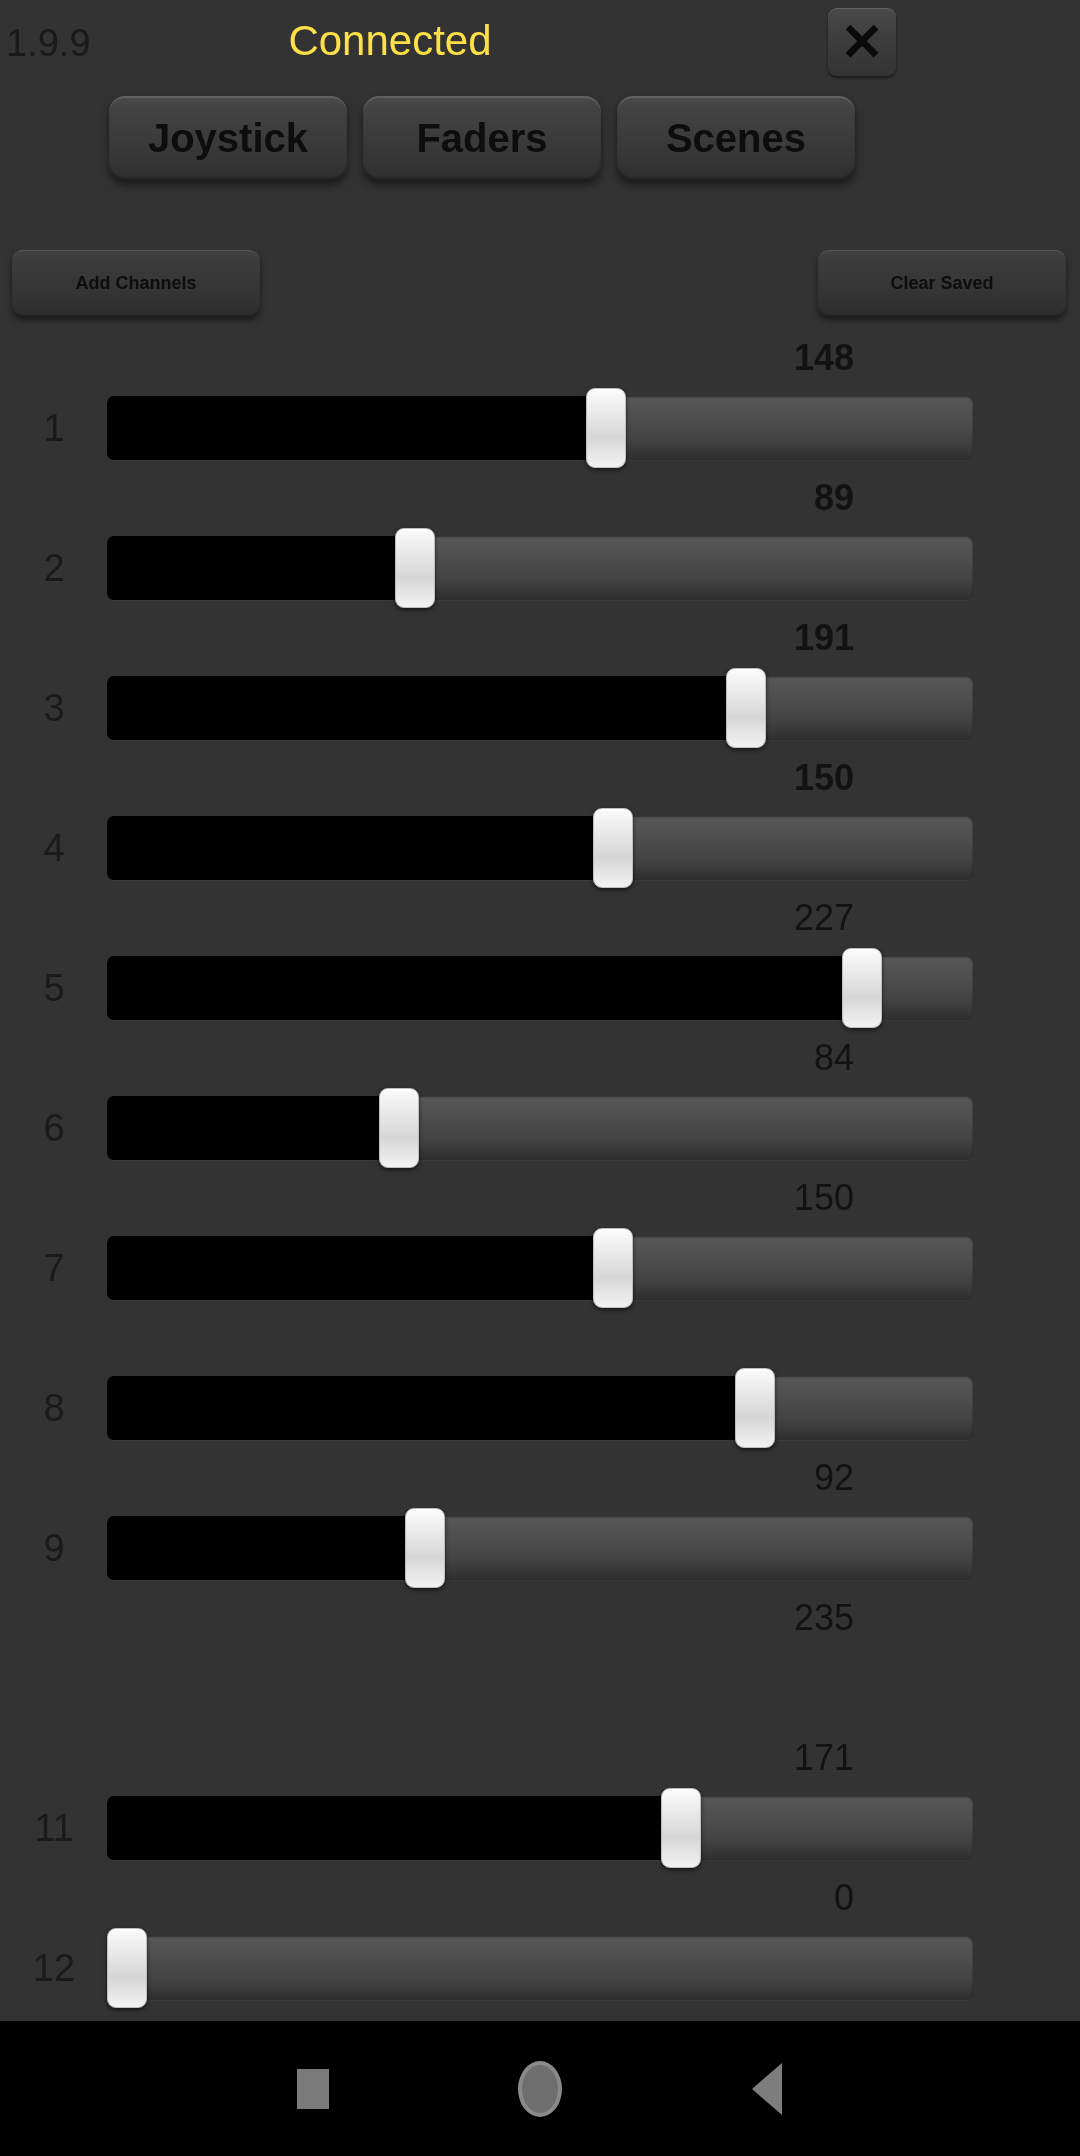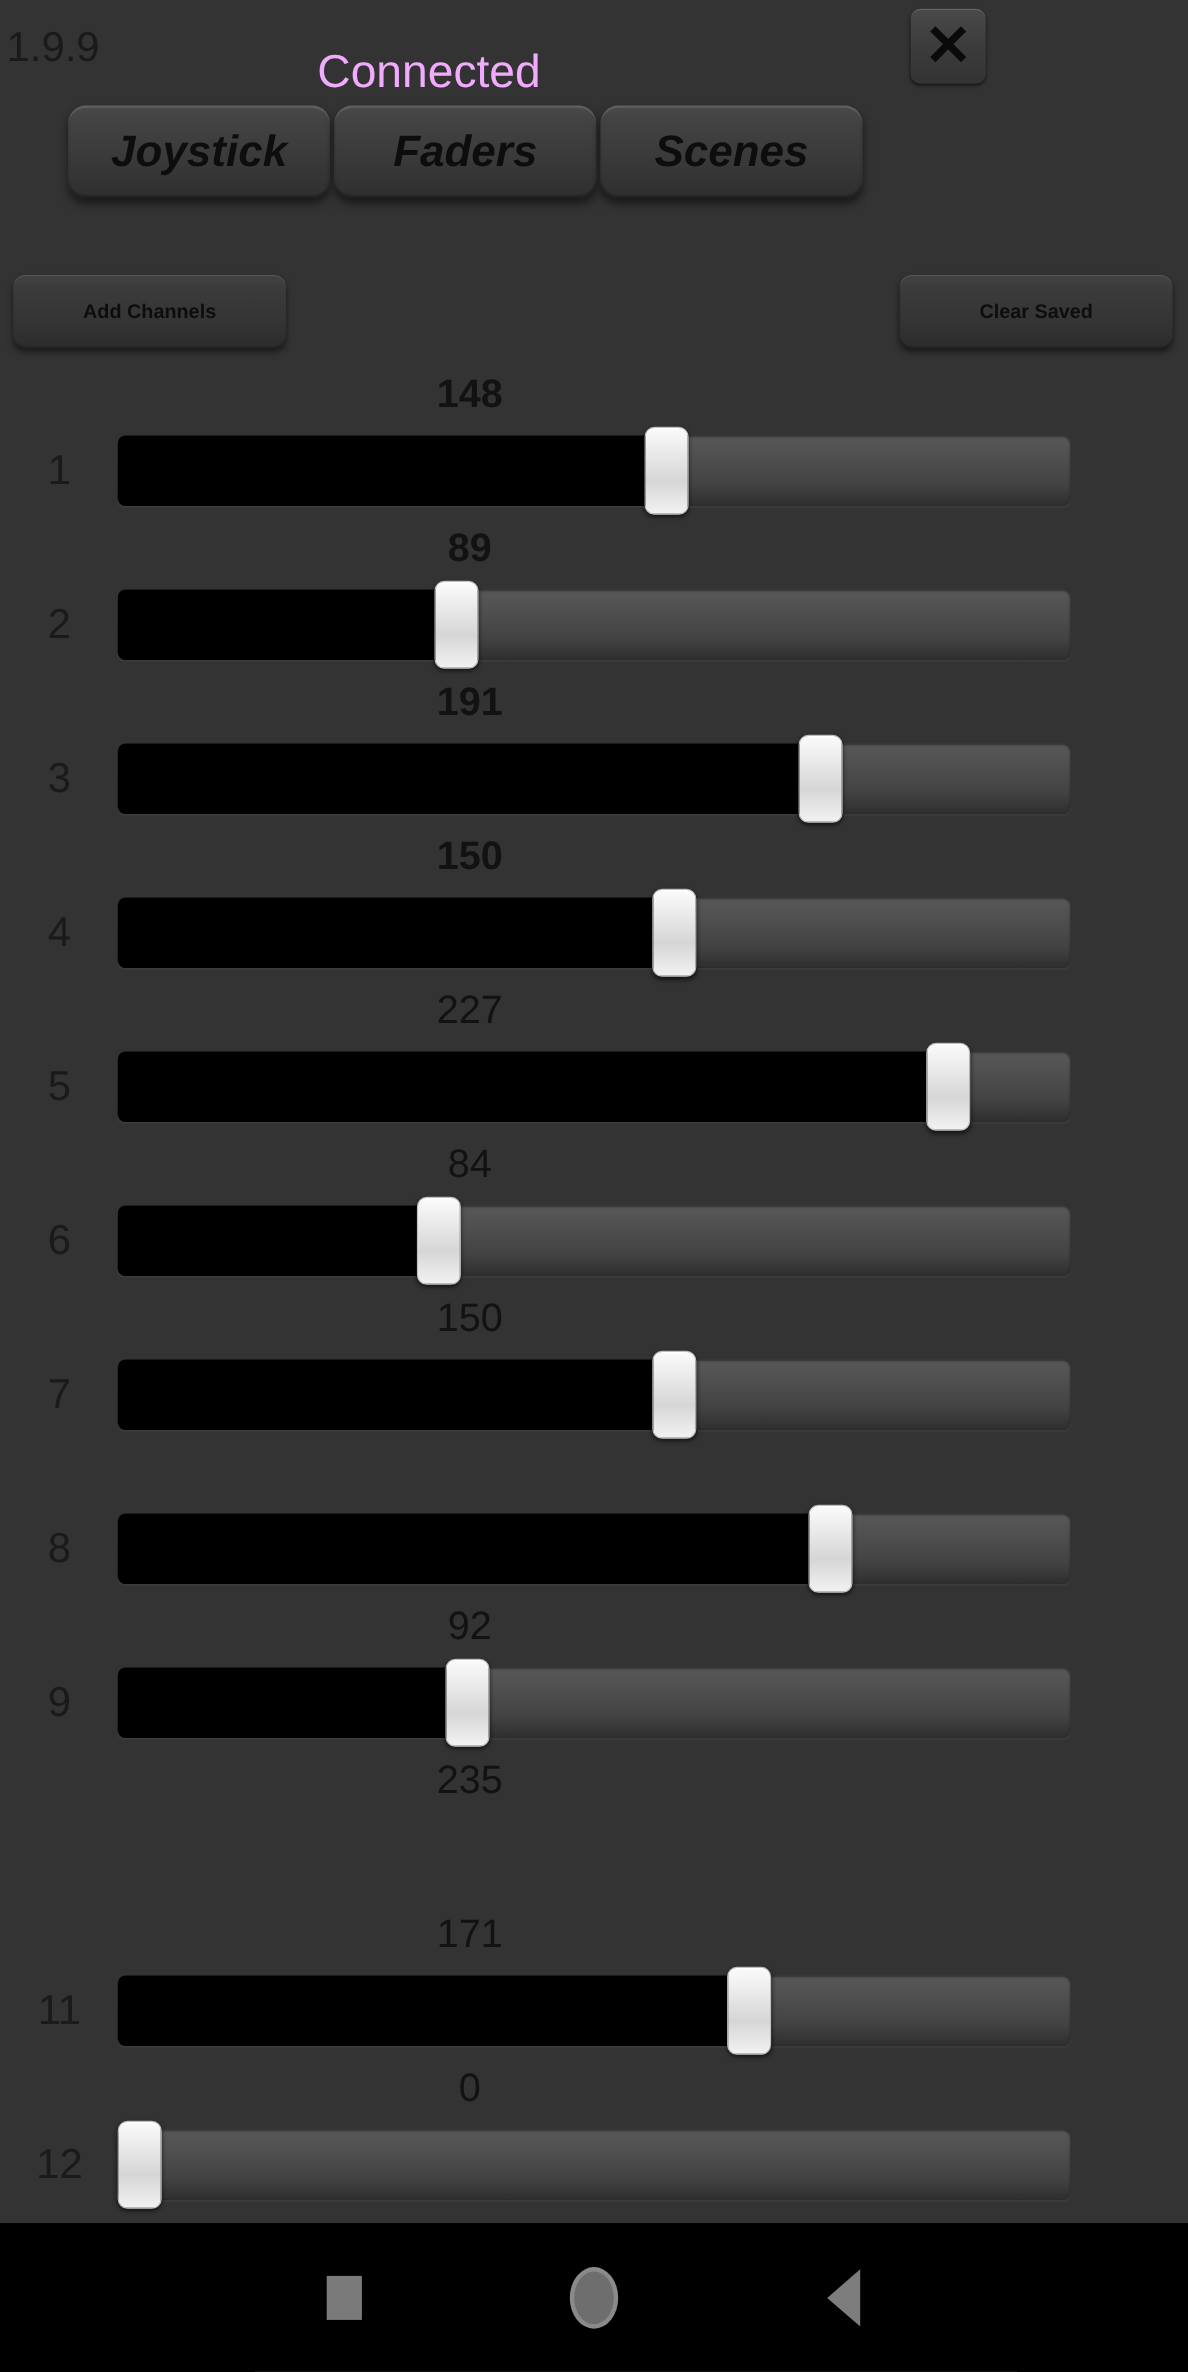--- a/index.html
+++ b/index.html
@@ -48,24 +48,23 @@
     font-family:"Liberation Sans", sans-serif;
   }
 
   
   #tabs {
     position:relative;
     height:98px;
     width:1080px;
     display:flex;
     justify-content:flex-start;
-    gap:4px;
-    padding-left:62px;
+    gap:16px;
+    padding-left:109px;
     padding-top:6px;
-    font-style:italic;
   }
   .tab-btn {
     width:238px;
     height:84px;
     border-radius:16px;
     background:linear-gradient(180deg,#4b4b4b 0%,#434343 14%,#393939 60%,#2f2f2f 100%);
     box-shadow:0 5px 8px rgba(0,0,0,.5),
                inset 0 2px 1px rgba(255,255,255,.13),
                inset 0 -2px 2px rgba(0,0,0,.35);
     display:flex; align-items:center; justify-content:center;
@@ -105,21 +104,21 @@
   }
   .fader-row {
     position:relative;
     width:1080px;
     height:140px;
   }
   .fader-value {
     position:absolute;
     left:0; top:0;
     width:1080px;
-    text-align:center;
+    text-align:right;
     padding-right:226px;
     font-size:36px;
     color:#121212;
     line-height:40px;
   }
   .fader-value.bold { font-weight:bold; }
 
   .fader-body {
     position:absolute;
     left:0; top:46px;
@@ -184,21 +183,21 @@
     border-top:26px solid transparent;
     border-bottom:26px solid transparent;
     border-right:30px solid #7d7d7d;
   }
 </style>
 </head>
 <body>
 
 <div id="topbar">
   <div id="version">1.9.9</div>
-  <div id="status" style="color: #f0abfc; margin-top: 24px;">Connected</div>
+  <div id="status" style="color: #fde047;">Connected</div>
   <div id="close-btn">
     <span class="x">✕</span>
   </div>
 </div>
 
 <div id="tabs">
   <div class="tab-btn">Joystick</div>
   <div class="tab-btn">Faders</div>
   <div class="tab-btn">Scenes</div>
 </div>

